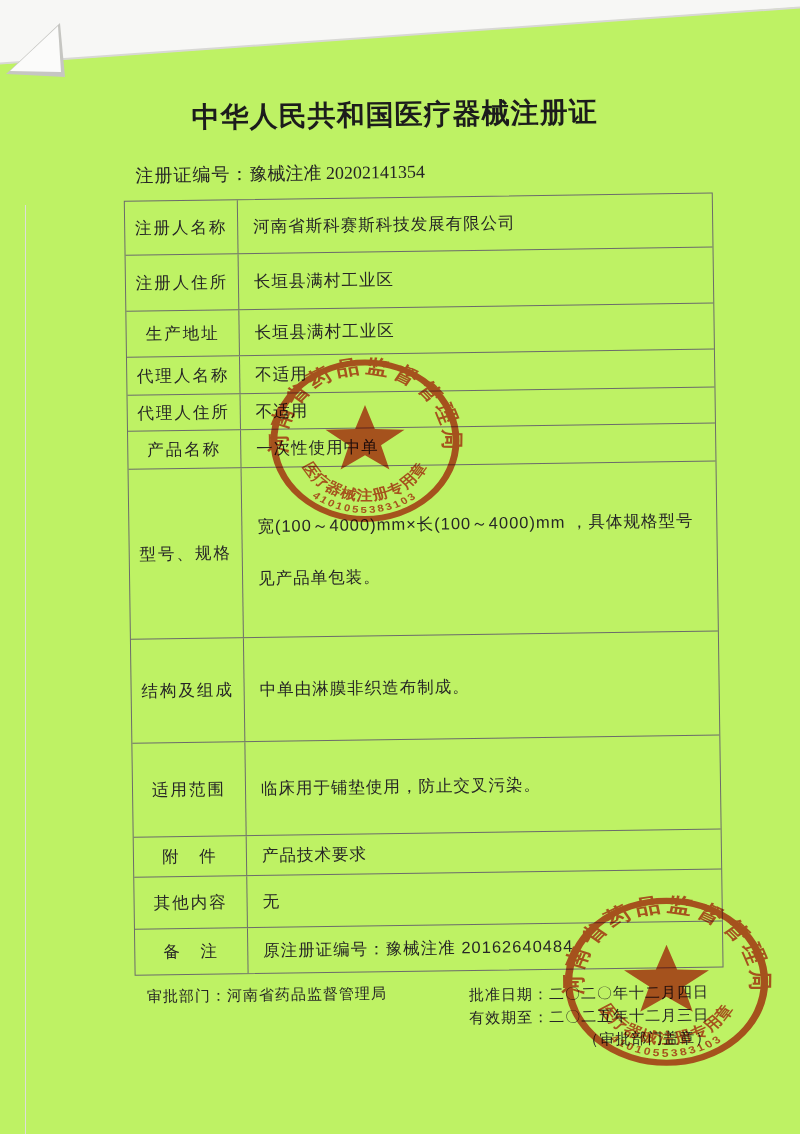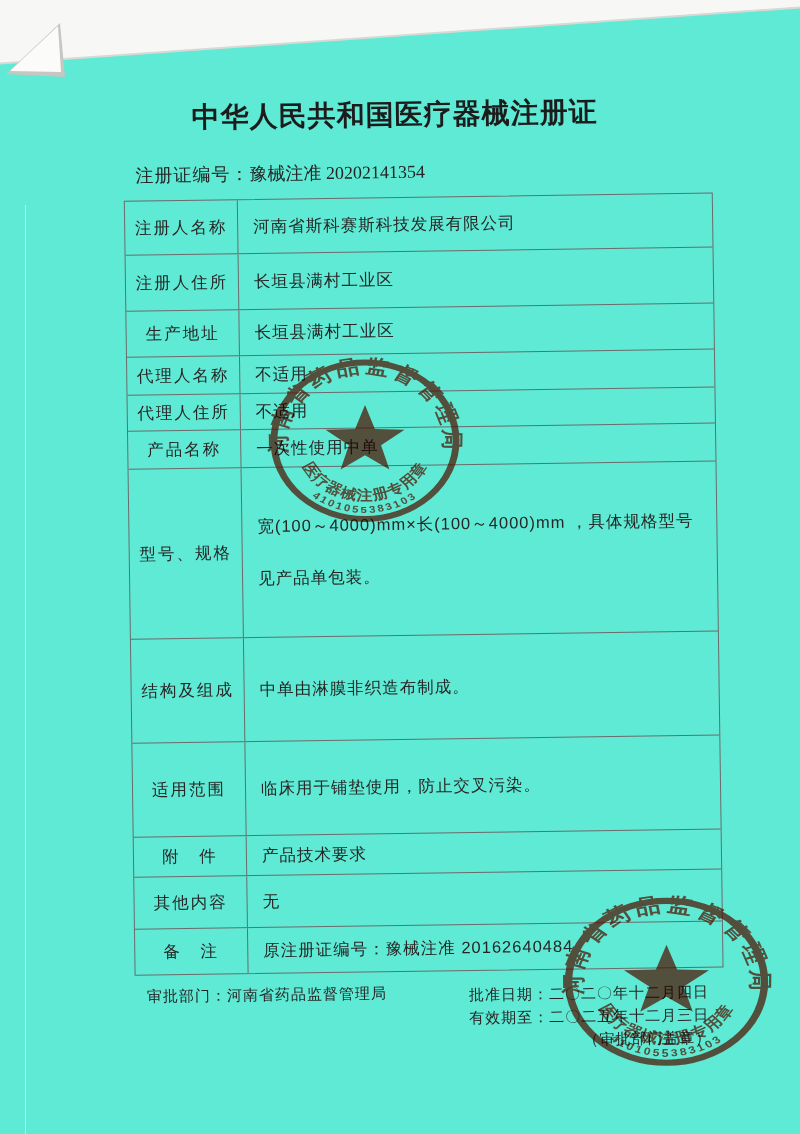--- a/index.html
+++ b/index.html
@@ -3,21 +3,21 @@
 <meta charset="utf-8">
 <style>
   * { margin:0; padding:0; box-sizing:border-box; }
   html,body { width:800px; height:1134px; }
   body {
     font-family:"Liberation Sans", sans-serif;
     background:#f2f2f0;
     position:relative; overflow:hidden;
     color:#262626;
   }
-  .scan { position:absolute; inset:0; background:#5eead4; }
+  .scan { position:absolute; inset:0; background:#bef264; }
 
   
   .scan-top-strip { position:absolute; left:0; top:0; width:800px; height:70px;
     background:#f7f7f5; clip-path:polygon(0 0,800px 0,800px 7px,0 64px); }
   .edge-top-line { position:absolute; left:-8px; top:63px; width:830px; height:2px;
     background:#d8d8d4; transform:rotate(-4deg); transform-origin:left center; }
   .fold-shadow { position:absolute; left:0; top:0; width:120px; height:120px;
     background:#c6c6c2; clip-path:polygon(6px 74px, 60px 23px, 65px 77px); }
   .fold { position:absolute; left:0; top:0; width:120px; height:120px;
     background:#fbfbfa; clip-path:polygon(10px 71px, 58px 26px, 61px 72px); }

